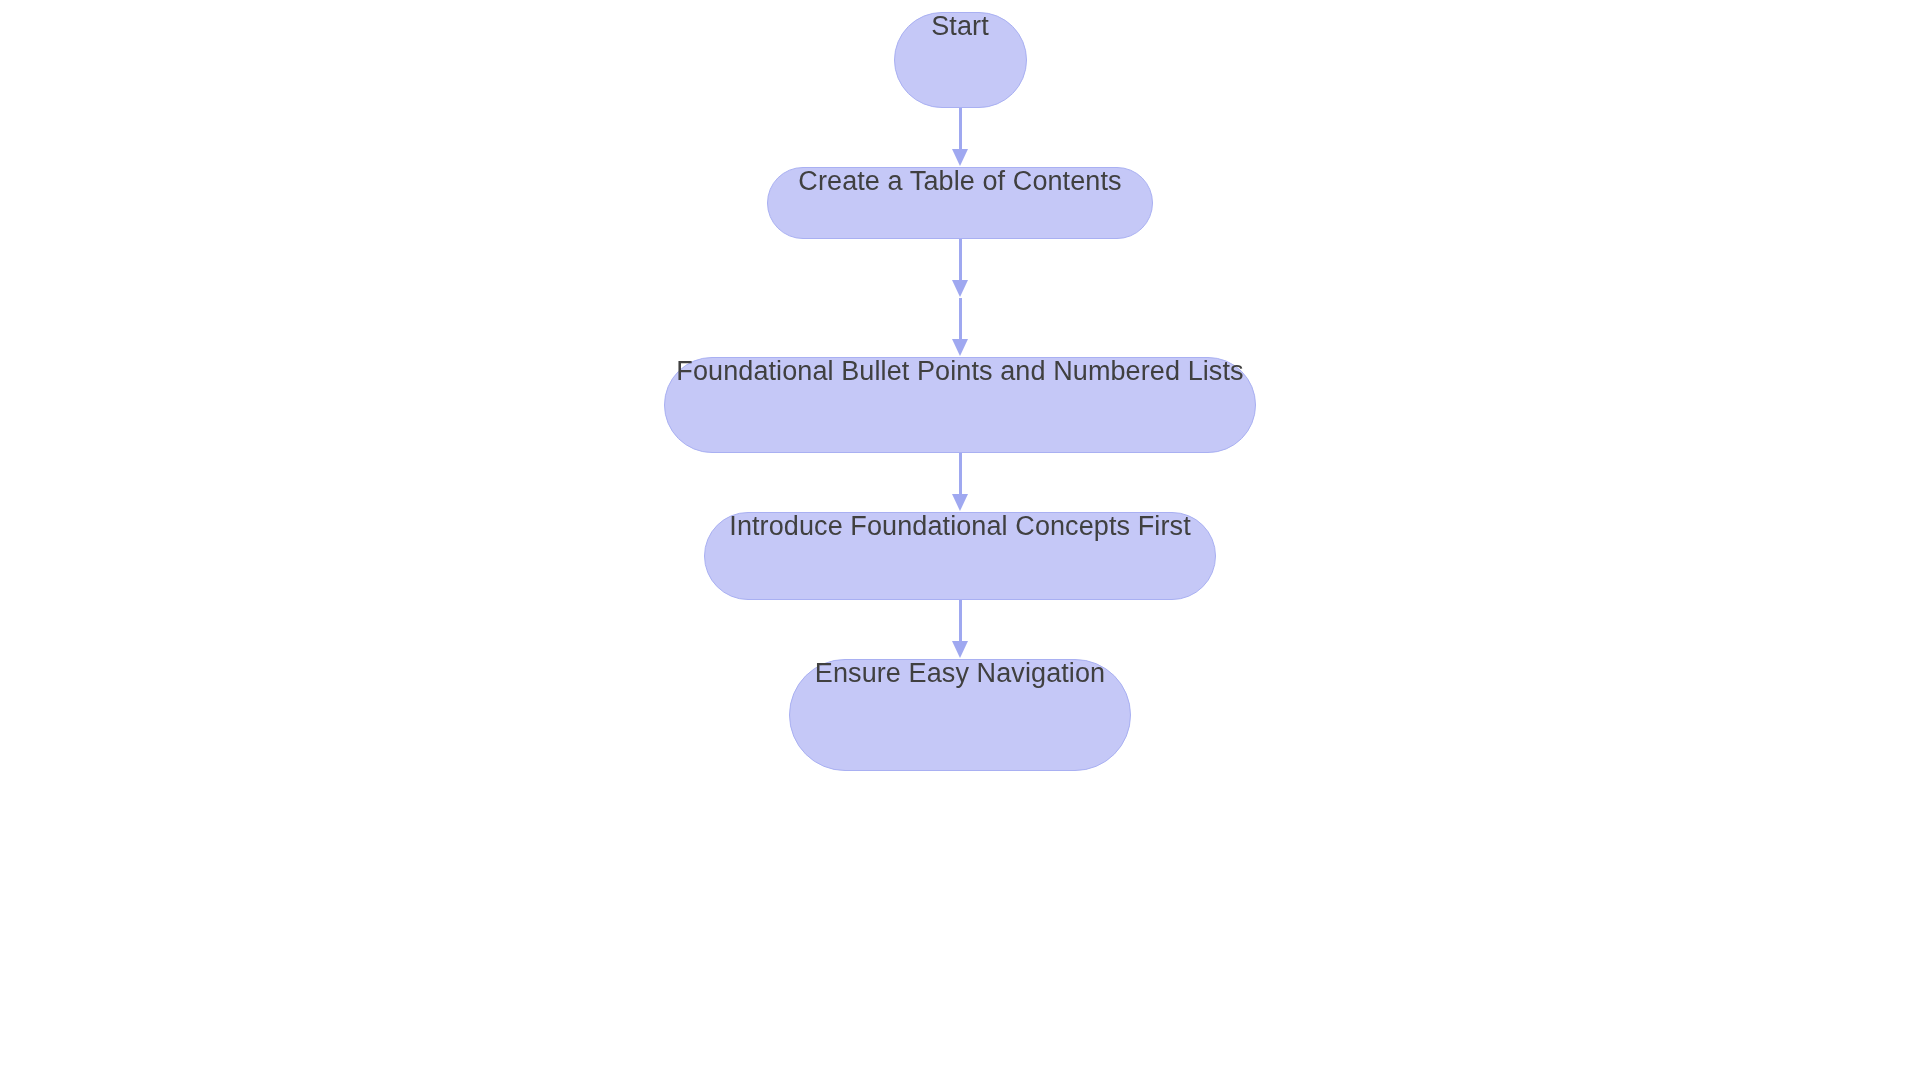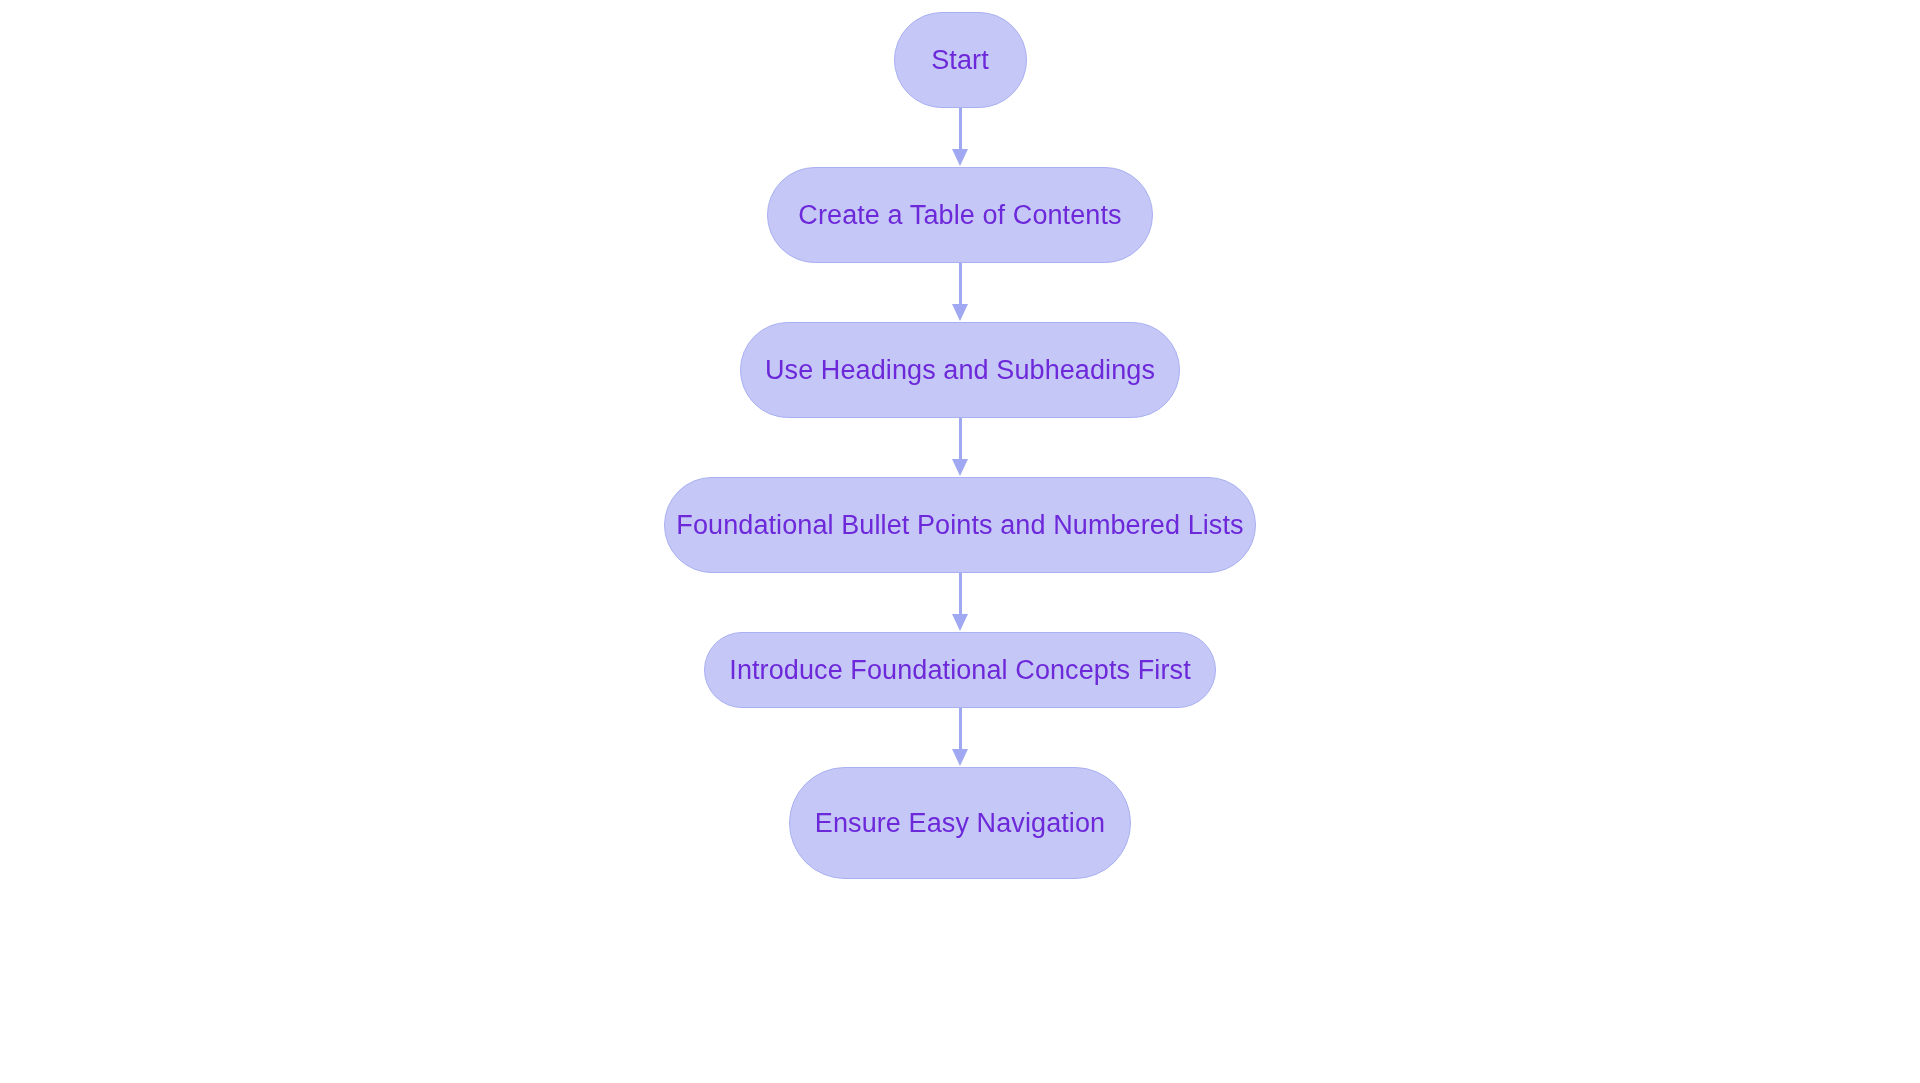--- a/index.html
+++ b/index.html
@@ -26,43 +26,42 @@
     top: 0;
     width: 1920px;
     height: 1083px;
     display: flex;
     flex-direction: column;
     align-items: center;
   }
   .node {
     box-sizing: border-box;
     display: flex;
-    align-items: center;
     justify-content: center;
     background: #c5c8f7;
     border: 1.6px solid #a9b0f2;
     border-radius: 999px;
-    color: #6d28d9;
+    color: #404040;
     font-family: "Liberation Sans", sans-serif;
     font-size: 27px;
     font-weight: 400;
     letter-spacing: 0.1px;
     white-space: nowrap;
     line-height: 1;
   }
   .node-label {
     padding: 0 34px;
     pointer-events: none;
   }
   
   .node.n-start        { width: 133px; height: 96px; }
-  .node.n-toc          { width: 386px; height: 96px; }
+  .node.n-toc          { width: 386px; height: 72px; }
   .node.n-headings     { width: 440px; height: 96px; }
   .node.n-bullets      { width: 592px; height: 96px; }
-  .node.n-foundational { width: 512px; height: 76px; }
+  .node.n-foundational { width: 512px; height: 88px; }
   .node.n-navigation   { width: 342px; height: 112px; }
 
   
   .connector {
     position: relative;
     width: 24px;
     height: 59px;
     display: flex;
     flex-direction: column;
     align-items: center;
@@ -102,23 +101,20 @@
 
     <div class="node n-toc">
       <span class="node-label">Create a Table of Contents</span>
     </div>
 
     <div class="connector">
       <div class="conn-line"></div>
       <div class="conn-head"></div>
     </div>
 
-    <div class="node n-headings">
-      <span class="node-label">Use Headings and Subheadings</span>
-    </div>
 
     <div class="connector">
       <div class="conn-line"></div>
       <div class="conn-head"></div>
     </div>
 
     <div class="node n-bullets">
       <span class="node-label">Foundational Bullet Points and Numbered Lists</span>
     </div>
 

